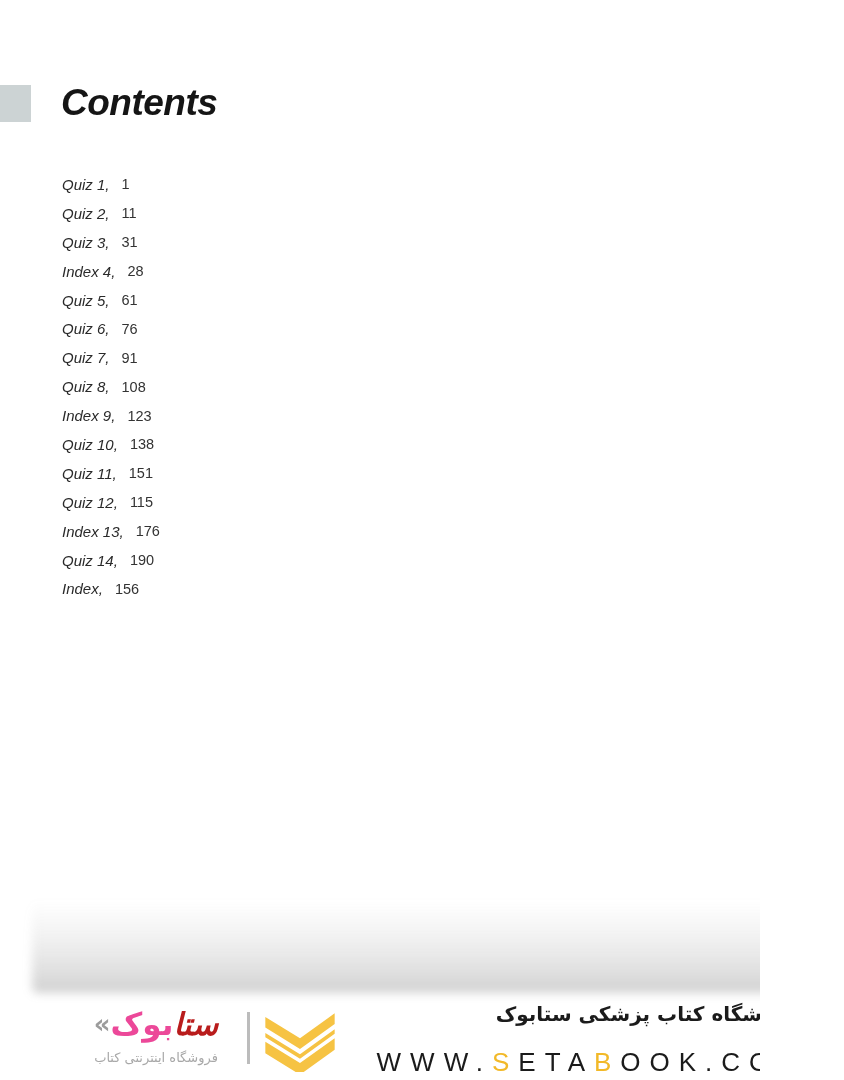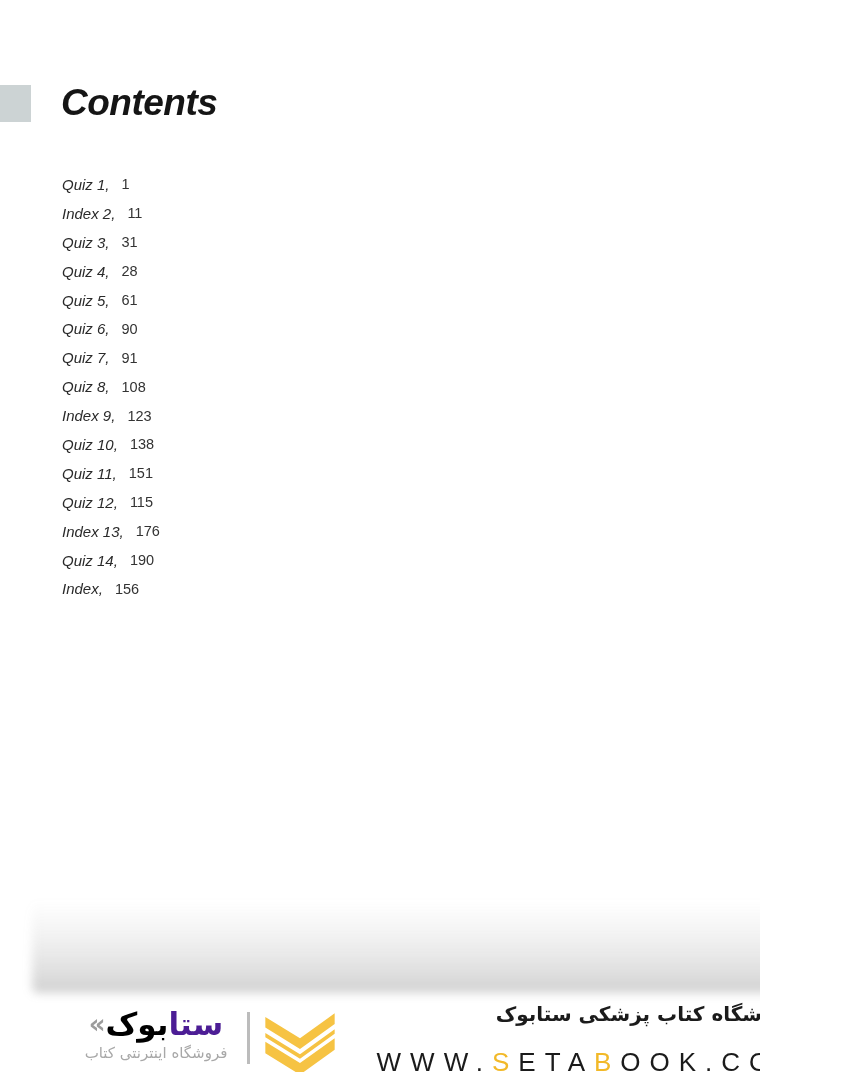--- a/index.html
+++ b/index.html
@@ -78,34 +78,34 @@
   }
   .wordmark-col { width: 162px; text-align: center; }
   .wordmark {
     direction: rtl;
     font-family: "DejaVu Sans", sans-serif;
     font-weight: bold;
     font-size: 31px;
     line-height: 36px;
     white-space: nowrap;
   }
-  .wm-yellow { color: #4c1d95; }
-  .wm-gray { color: #000000; }
+  .wm-yellow { color: #b91c1c; font-style: italic; }
+  .wm-gray { color: #ec4899; }
   .wm-guillemet {
     direction: ltr;
     unicode-bidi: isolate;
     color: #9c9c9c;
     font-size: 26px;
     font-weight: bold;
     vertical-align: 2px;
   }
   .logo-tagline {
-    margin-top: 2px;
+    margin-top: 8px;
     font-family: "DejaVu Sans", sans-serif;
-    font-size: 15px;
+    font-size: 13px;
     color: #a8a8a8;
     white-space: nowrap;
   }
   .logo-divider {
     width: 3px; height: 52px;
     background: #bcbcbc;
     margin: 6px 8px 0 10px;
   }
   .logo-emblem { margin-top: 2px; }
 
@@ -141,38 +141,38 @@
 
   <div class="accent-square"></div>
   <div class="title">Contents</div>
 
   <div class="toc">
     <div class="toc-row">
         <span class="toc-label">Quiz 1,</span>
         <span class="toc-page">1</span>
       </div>
     <div class="toc-row">
-        <span class="toc-label">Index 2,</span>
+        <span class="toc-label">Quiz 2,</span>
         <span class="toc-page">11</span>
       </div>
     <div class="toc-row">
         <span class="toc-label">Quiz 3,</span>
         <span class="toc-page">31</span>
       </div>
     <div class="toc-row">
-        <span class="toc-label">Quiz 4,</span>
+        <span class="toc-label">Index 4,</span>
         <span class="toc-page">28</span>
       </div>
     <div class="toc-row">
         <span class="toc-label">Quiz 5,</span>
         <span class="toc-page">61</span>
       </div>
     <div class="toc-row">
         <span class="toc-label">Quiz 6,</span>
-        <span class="toc-page">90</span>
+        <span class="toc-page">76</span>
       </div>
     <div class="toc-row">
         <span class="toc-label">Quiz 7,</span>
         <span class="toc-page">91</span>
       </div>
     <div class="toc-row">
         <span class="toc-label">Quiz 8,</span>
         <span class="toc-page">108</span>
       </div>
     <div class="toc-row">

